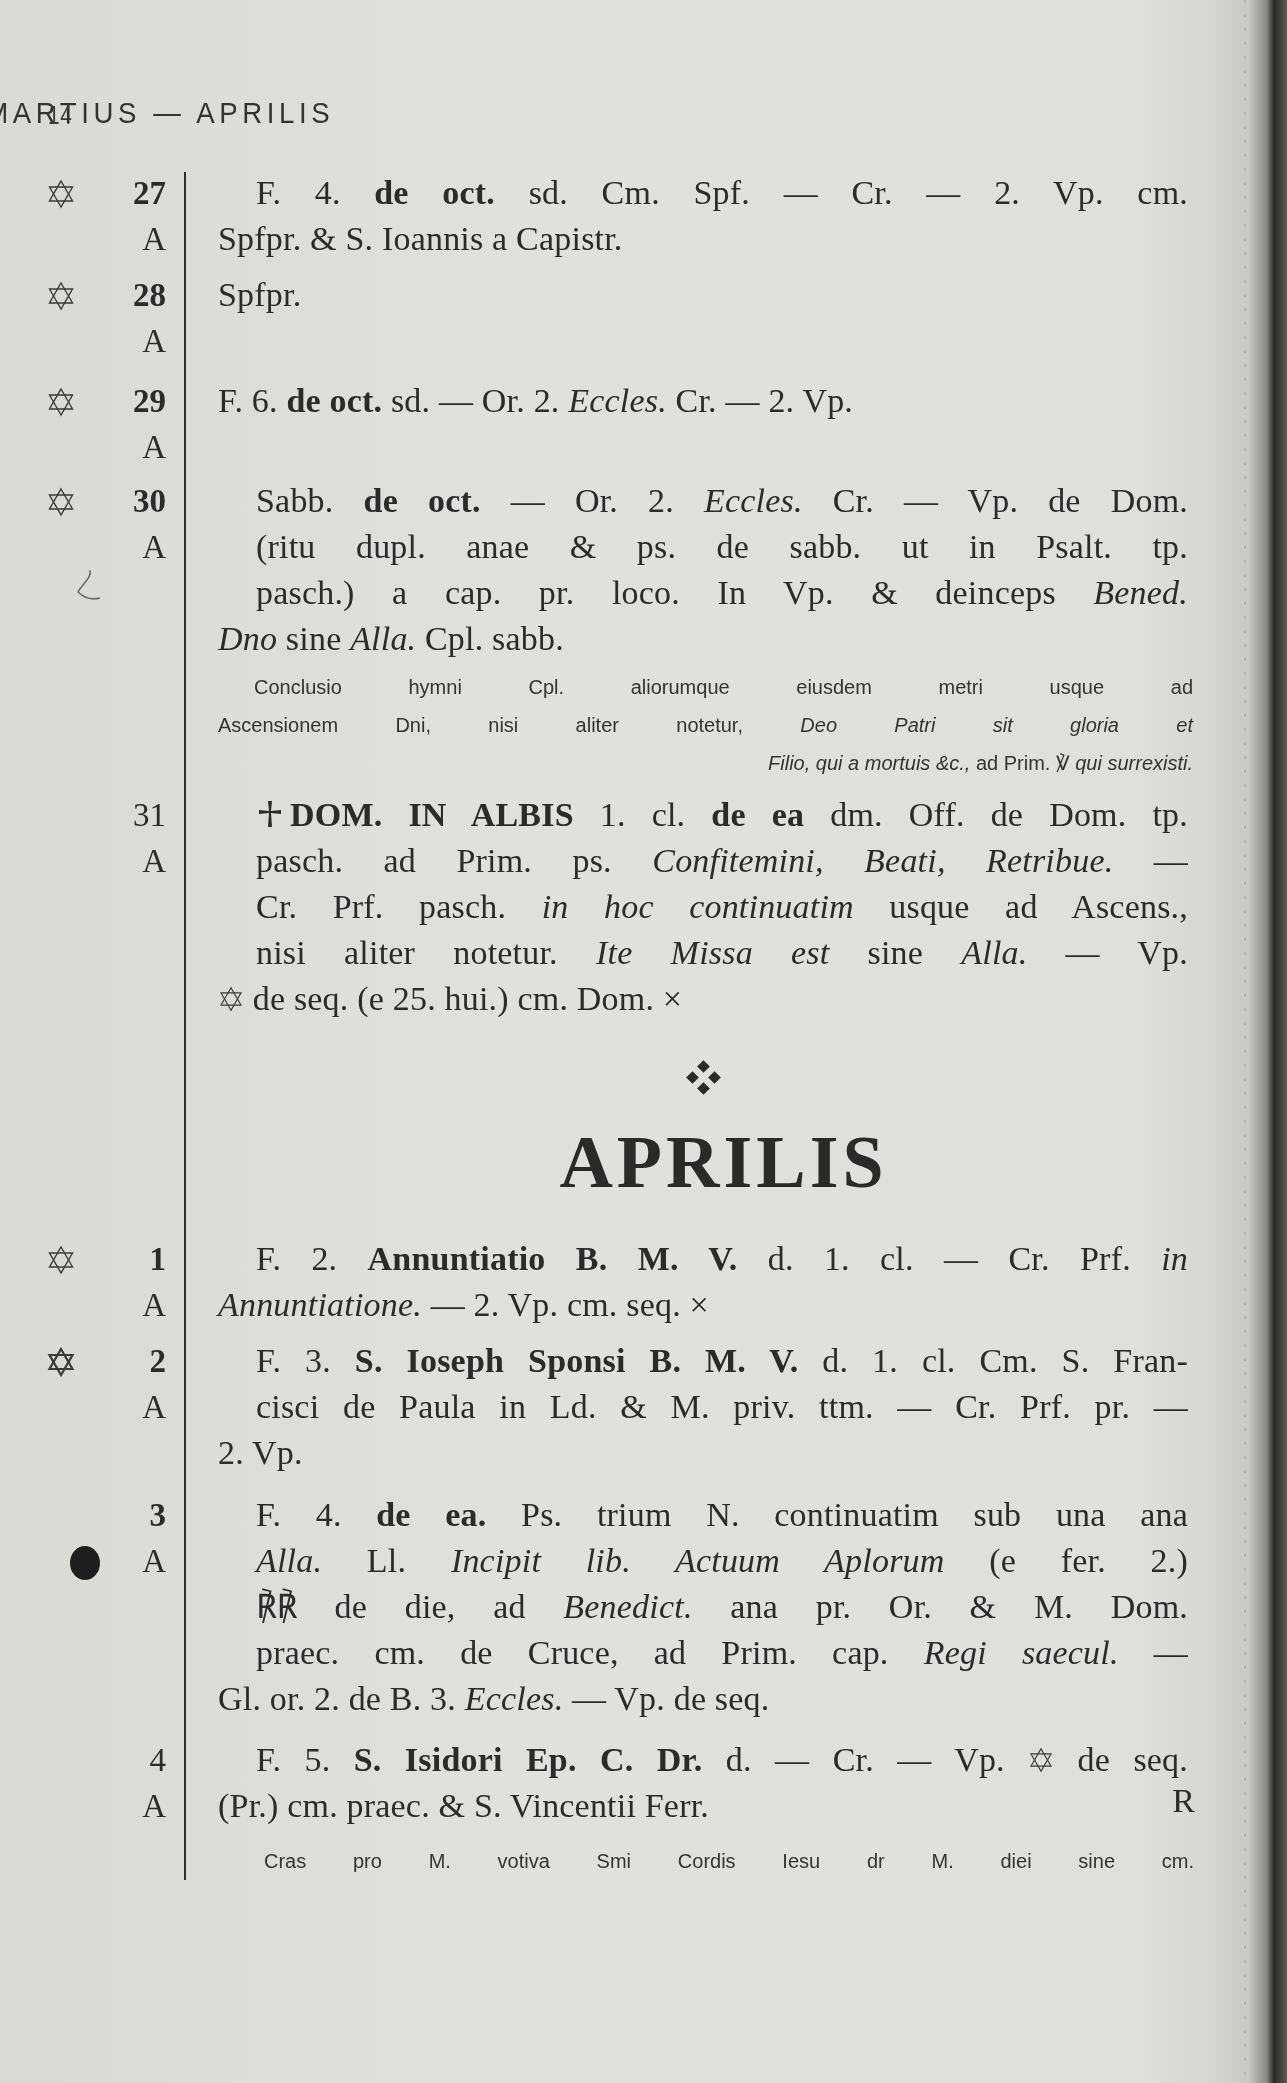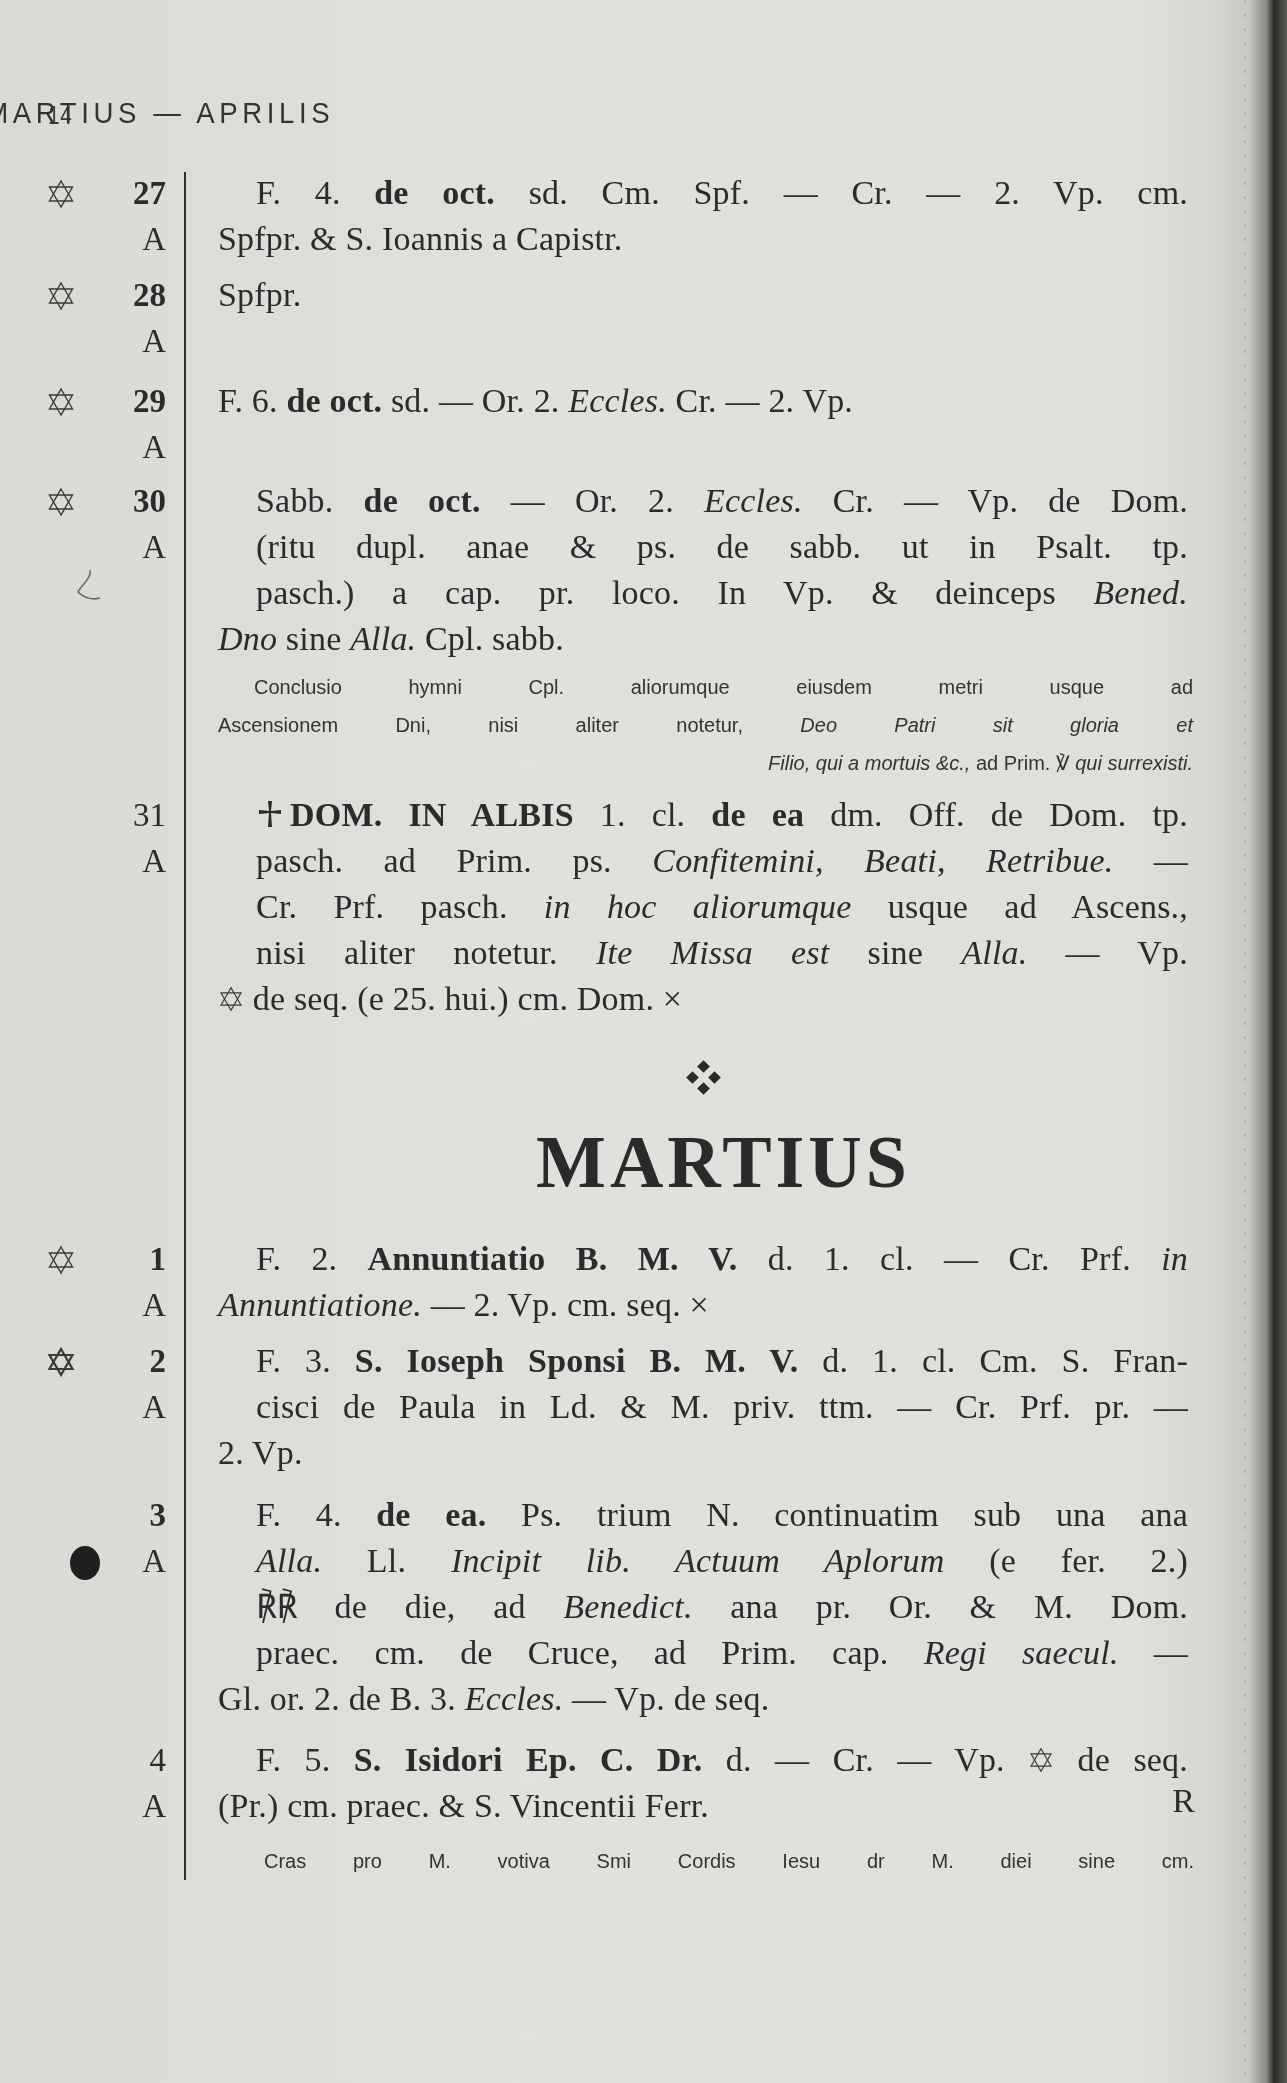--- a/index.html
+++ b/index.html
@@ -204,36 +204,36 @@
     </div>
     <div class="margin" style="top: 792px;">
       <div class="mrow"><span class="daynum plain">31</span></div>
       <div class="mrow"><span class="letter">A</span></div>
     </div>
     <div class="text" style="top: 792px;">
       <span class="line just"><svg viewBox="0 0 28 30" class="cross-icon">
           <path d="M12 2 L16 2 L15 12 L25 11 L25 15 L15 14 L16 28 L12 28 L13 14 L3 15 L3 11 L13 12 Z" fill="#2a2a2a"></path>
         </svg><span class="b">DOM. IN ALBIS</span> 1. cl. <span class="b">de ea</span> dm. Off. de Dom. tp.</span>
       <span class="line just">pasch. ad Prim. ps. <span class="i">Confitemini, Beati, Retribue.</span> —</span>
-      <span class="line just">Cr. Prf. pasch. <span class="i">in hoc aliorumque</span> usque ad Ascens.,</span>
+      <span class="line just">Cr. Prf. pasch. <span class="i">in hoc continuatim</span> usque ad Ascens.,</span>
       <span class="line just">nisi aliter notetur. <span class="i">Ite Missa est</span> sine <span class="i">Alla.</span> — Vp.</span>
       <span class="line"><svg viewBox="0 0 30 30" class="inline-star">
           <polygon points="15,2 26.5,22 3.5,22" fill="none" stroke="#3a3a3a" stroke-width="1.4"></polygon>
           <polygon points="15,28 3.5,8 26.5,8" fill="none" stroke="#3a3a3a" stroke-width="1.4"></polygon>
         </svg> de seq. (e 25. hui.) cm. Dom. ×</span>
     </div>
   </div>
 
 <svg class="fleuron" viewBox="0 0 40 40">
   <rect x="16" y="2" width="9" height="9" transform="rotate(45 20.5 6.5)" fill="#2a2a2a"></rect>
   <rect x="5" y="13" width="9" height="9" transform="rotate(45 9.5 17.5)" fill="#2a2a2a"></rect>
   <rect x="27" y="13" width="9" height="9" transform="rotate(45 31.5 17.5)" fill="#2a2a2a"></rect>
   <rect x="16" y="24" width="9" height="9" transform="rotate(45 20.5 28.5)" fill="#2a2a2a"></rect>
 </svg>
-<div class="month-title">MARTIUS</div>
+<div class="month-title">APRILIS</div>
 
 <div id="aprilis">
     <div class="margin" style="top: 1236px;">
       <div class="mrow"><svg viewBox="0 0 30 30" class="star">
           <polygon points="15,2 26.5,22 3.5,22" fill="none" stroke="#3a3a3a" stroke-width="1.4"></polygon>
           <polygon points="15,28 3.5,8 26.5,8" fill="none" stroke="#3a3a3a" stroke-width="1.4"></polygon>
         </svg><span class="daynum">1</span></div>
       <div class="mrow"><span class="letter">A</span></div>
     </div>
     <div class="text" style="top: 1236px;">

